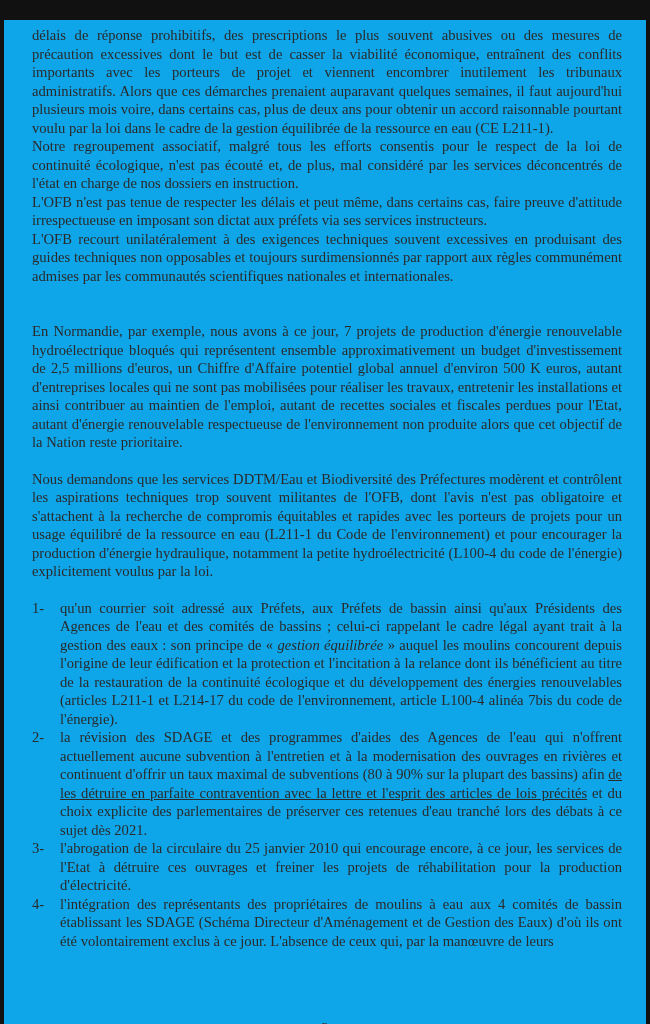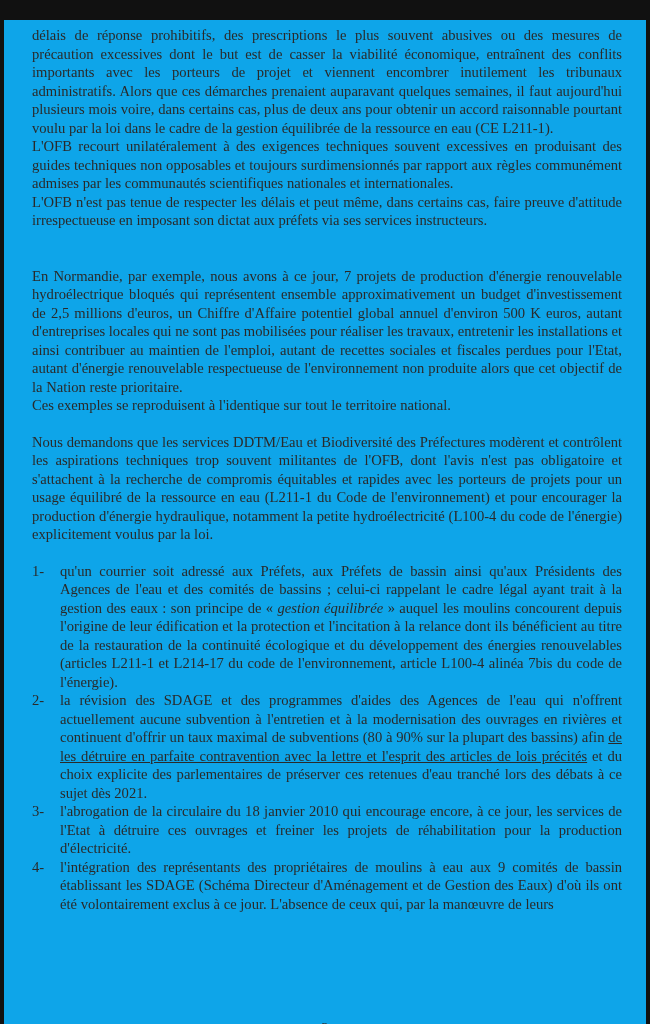--- a/index.html
+++ b/index.html
@@ -28,41 +28,41 @@
     position: absolute; left: 0; right: 0; top: 1000px; text-align: center;
     font-family: "Liberation Serif", serif; font-size: 15px; color: #2a2a2a;
   }
 </style>
 </head>
 <body>
 
 <div class="page">
   <div class="content">
     <p>délais de réponse prohibitifs, des prescriptions le plus souvent abusives ou des mesures de précaution excessives dont le but est de casser la viabilité économique, entraînent des conflits importants avec les porteurs de projet et viennent encombrer inutilement les tribunaux administratifs. Alors que ces démarches prenaient auparavant quelques semaines, il faut aujourd'hui plusieurs mois voire, dans certains cas, plus de deux ans pour obtenir un accord raisonnable pourtant voulu par la loi  dans le cadre de la gestion équilibrée de la ressource en eau (CE L211-1).</p>
+    <p>Notre regroupement associatif, malgré tous les efforts consentis pour le respect de la loi de continuité écologique, n'est pas écouté et, de plus, mal considéré par les services déconcentrés de l'état en charge de nos dossiers en instruction.</p>
+    <p>L'OFB n'est pas tenue de respecter les délais et peut même, dans certains cas, faire preuve d'attitude irrespectueuse en imposant son dictat aux préfets via ses services instructeurs.</p>
     <p>L'OFB recourt unilatéralement à des exigences techniques souvent excessives en produisant des guides techniques non opposables et toujours surdimensionnés par rapport aux règles communément admises par les communautés scientifiques nationales et internationales.</p>
-    <p>L'OFB n'est pas tenue de respecter les délais et peut même, dans certains cas, faire preuve d'attitude irrespectueuse en imposant son dictat aux préfets via ses services instructeurs.</p>
     <div class="gap1"></div>
     <p>En Normandie, par exemple, nous avons à ce jour, 7 projets de production d'énergie renouvelable hydroélectrique bloqués qui représentent ensemble approximativement un budget d'investissement de 2,5 millions d'euros, un Chiffre d'Affaire potentiel global annuel d'environ 500 K euros, autant d'entreprises locales qui ne sont pas mobilisées pour réaliser les travaux, entretenir les installations et ainsi contribuer au maintien de l'emploi, autant de recettes sociales et fiscales perdues pour l'Etat, autant d'énergie renouvelable respectueuse de l'environnement  non produite alors que cet objectif de la Nation reste prioritaire.</p>
-    <p>Ces exemples se reproduisent à l'identique sur tout le territoire national.</p>
     <div class="gap2"></div>
     <p>Nous demandons que les services DDTM/Eau et Biodiversité des Préfectures modèrent et contrôlent les aspirations techniques trop souvent militantes de l'OFB, dont l'avis n'est pas obligatoire et s'attachent à la recherche de compromis équitables et rapides avec les porteurs de projets  pour un usage équilibré de la ressource en eau (L211-1 du Code de l'environnement) et pour encourager la production d'énergie hydraulique, notamment la petite hydroélectricité (L100-4 du code de l'énergie) explicitement voulus par la loi.</p>
     <div class="gap2"></div>
     <ul class="list">
       <li>
         <span class="num">1-</span>
         <span class="txt"><span>qu'un courrier soit adressé aux Préfets, aux Préfets de bassin ainsi qu'aux Présidents des Agences de l'eau et des comités de bassins ; celui-ci rappelant le cadre légal ayant trait à la gestion des eaux : son principe de « </span><em>gestion équilibrée</em><span> » auquel les moulins concourent depuis l'origine de leur édification et la protection et l'incitation à la relance dont ils bénéficient au titre de la restauration de la continuité écologique et du développement des énergies renouvelables (articles L211-1 et L214-17 du code de l'environnement, article L100-4 alinéa 7bis du code de l'énergie).</span></span>
       </li>
       <li>
         <span class="num">2-</span>
         <span class="txt"><span>la révision des SDAGE et des programmes d'aides des Agences de l'eau qui n'offrent actuellement aucune subvention à l'entretien et à la modernisation des ouvrages en rivières et continuent d'offrir un taux maximal de subventions (80 à 90% sur la plupart des bassins) afin </span><u>de les détruire en parfaite contravention avec la lettre et l'esprit des articles de lois précités</u><span> et du choix explicite des parlementaires de préserver ces retenues d'eau tranché lors des débats à ce sujet dès 2021.</span></span>
       </li>
       <li>
         <span class="num">3-</span>
-        <span class="txt">l'abrogation de la circulaire du 18 janvier 2010 qui encourage encore, à ce jour, les services de l'Etat à détruire ces ouvrages et freiner les projets de réhabilitation pour la production d'électricité.</span>
+        <span class="txt">l'abrogation de la circulaire du 25 janvier 2010 qui encourage encore, à ce jour, les services de l'Etat à détruire ces ouvrages et freiner les projets de réhabilitation pour la production d'électricité.</span>
       </li>
       <li>
         <span class="num">4-</span>
-        <span class="txt">l'intégration des représentants des propriétaires de moulins à eau aux 9 comités de bassin établissant les SDAGE (Schéma Directeur d'Aménagement et de Gestion des Eaux) d'où ils ont été volontairement exclus à ce jour. L'absence de ceux qui, par la manœuvre de leurs</span>
+        <span class="txt">l'intégration des représentants des propriétaires de moulins à eau aux 4 comités de bassin établissant les SDAGE (Schéma Directeur d'Aménagement et de Gestion des Eaux) d'où ils ont été volontairement exclus à ce jour. L'absence de ceux qui, par la manœuvre de leurs</span>
       </li>
     </ul>
   </div>
   <div class="pagenum">2</div>
 </div>
 
 </body></html>

